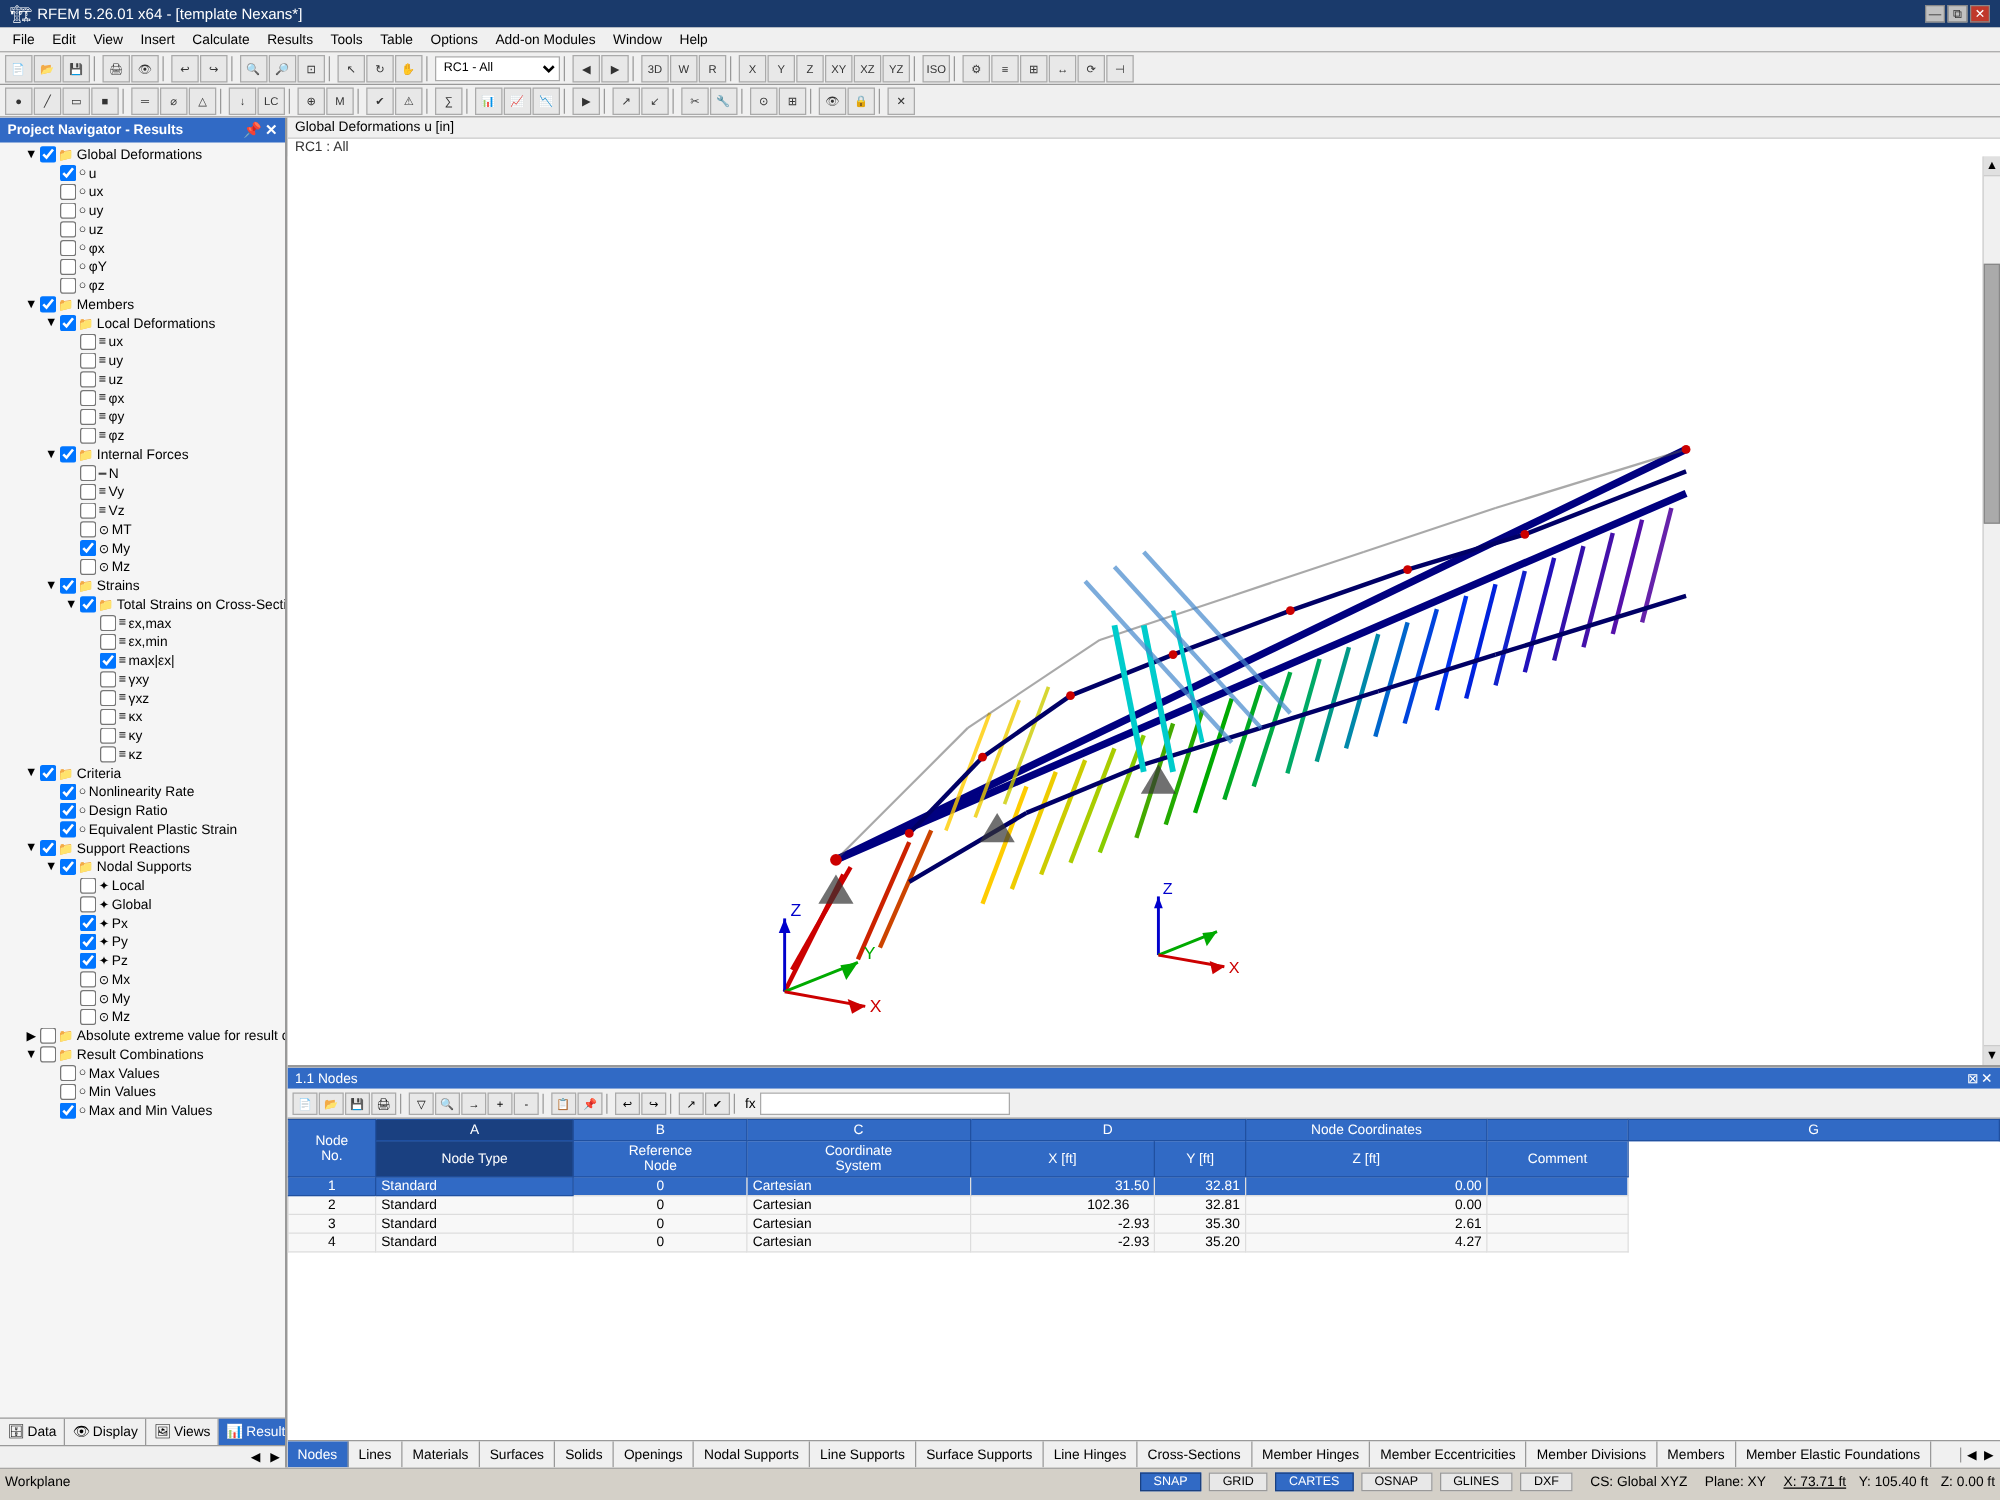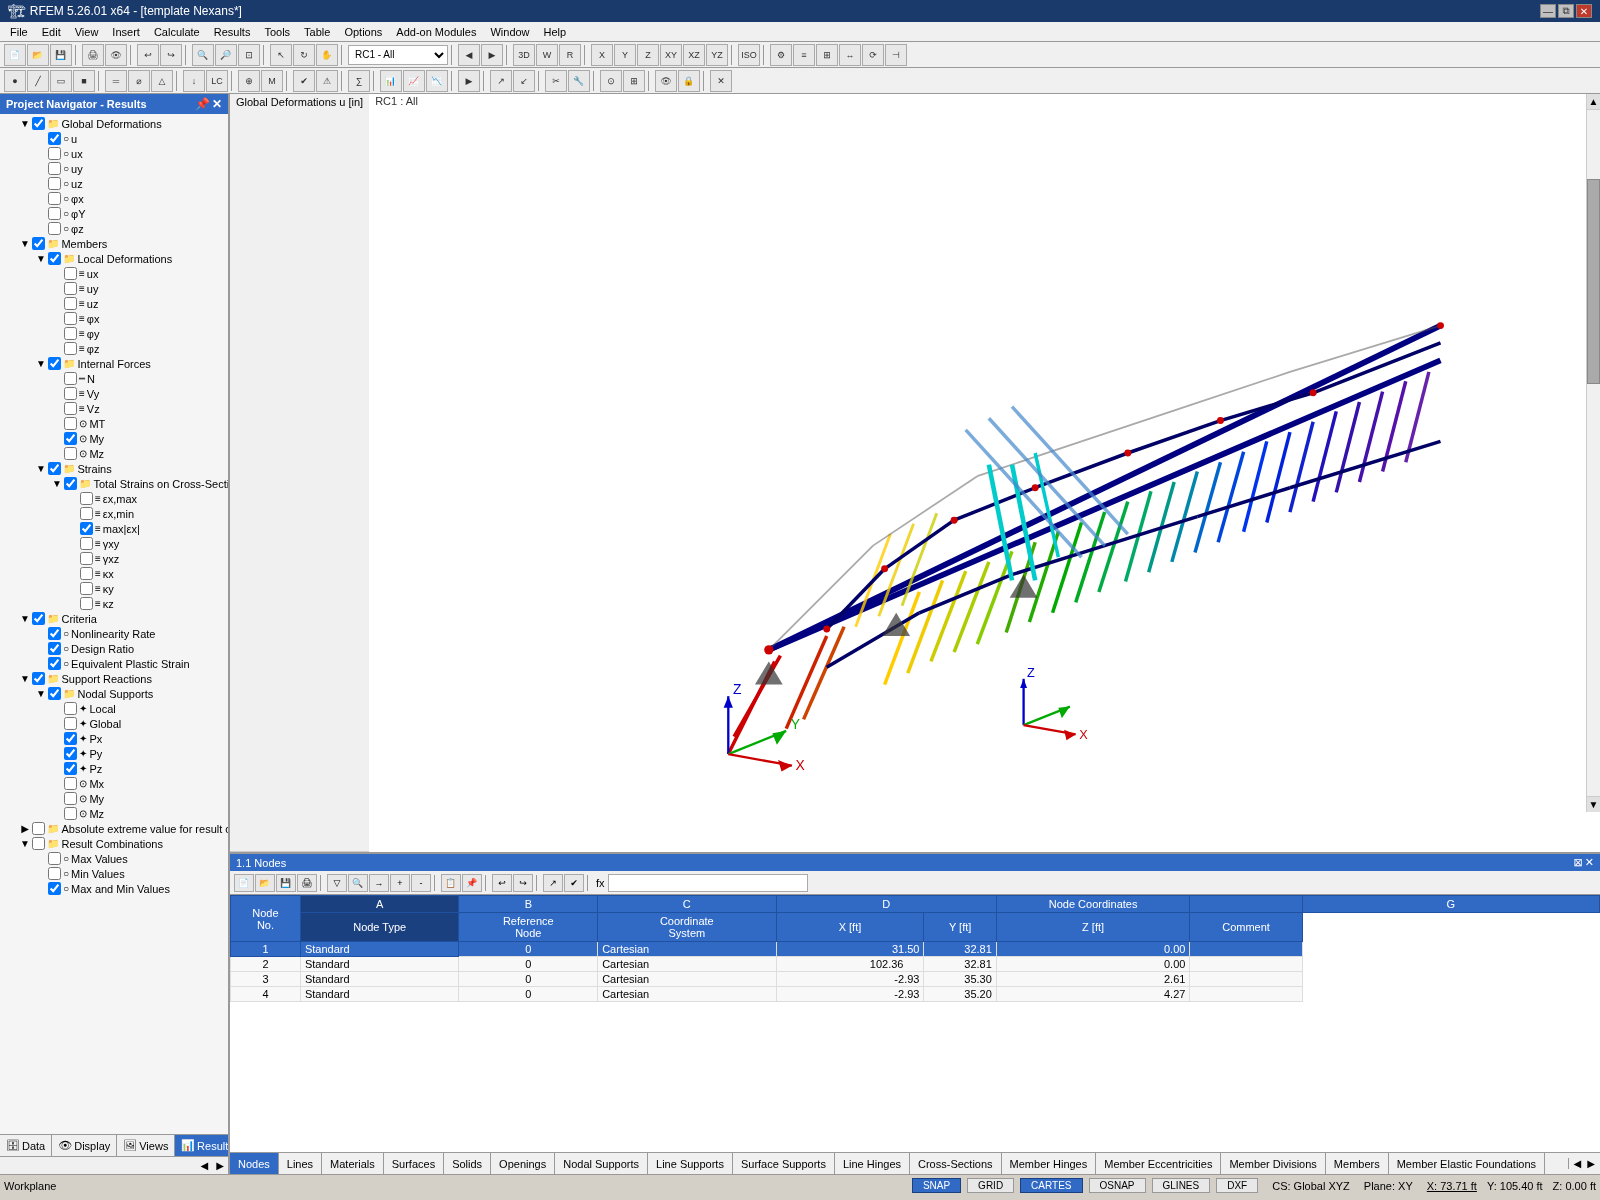--- a/index.html
+++ b/index.html
@@ -77,21 +77,21 @@
     .status-btn.active { background: #316ac5; color: white; border-color: #1a4080; }
     
     
     #structure-svg { width: 100%; height: 100%; }
     
     
     ::-webkit-scrollbar { width: 12px; height: 12px; }
     ::-webkit-scrollbar-track { background: #f0f0f0; }
     ::-webkit-scrollbar-thumb { background: #aaa; border: 1px solid #888; }
     
-    #view-area-inner { display: flex; height: 100%; }
+    #view-area-inner { display: flex; flex-direction: column; height: 100%; }
   </style>
 </head>
 <body>
 
 <div id="title-bar">
   <div style="display:flex;align-items:center;gap:4px;">
     <span style="font-size:14px;">🏗</span>
     <span>RFEM 5.26.01 x64 - [template Nexans*]</span>
   </div>
   <div class="controls">

